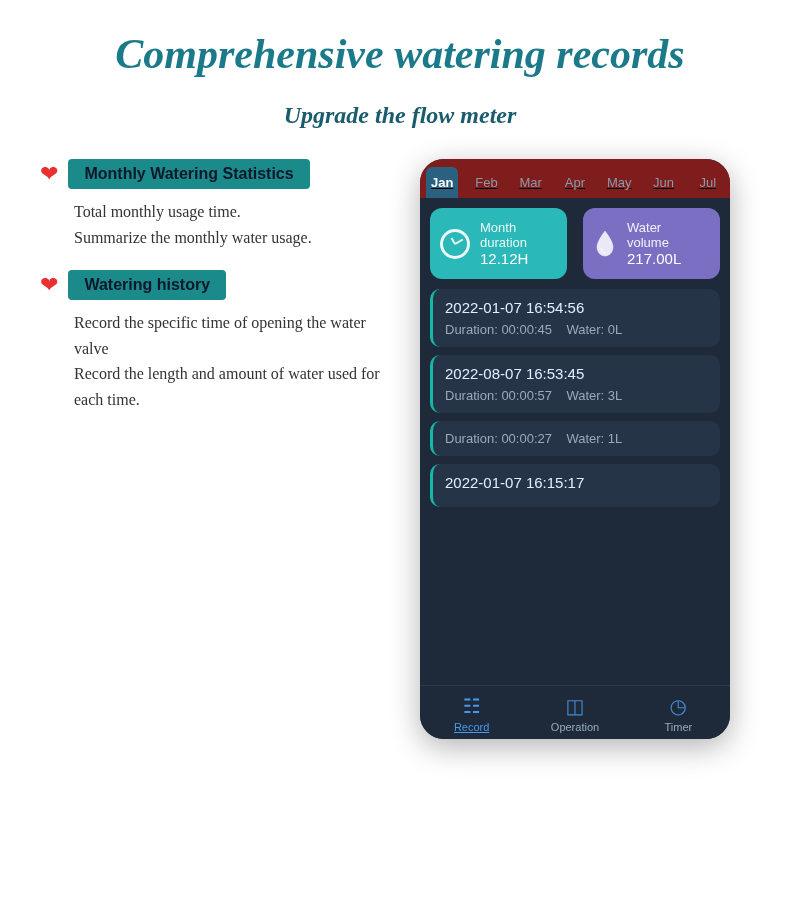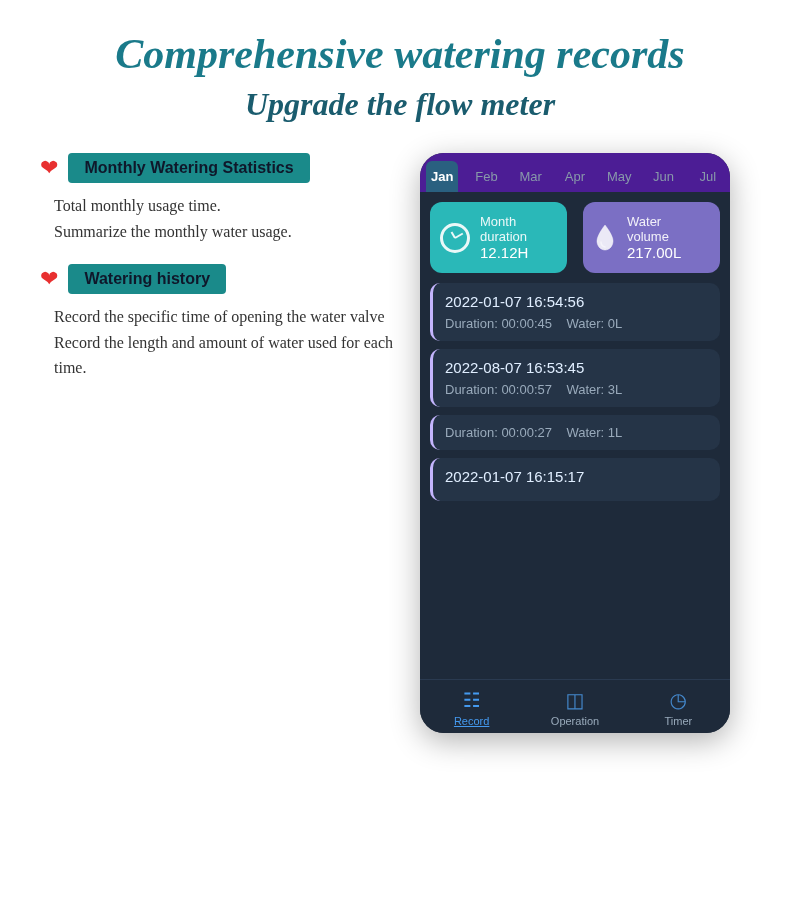--- a/index.html
+++ b/index.html
@@ -19,27 +19,27 @@
       display: flex;
       flex-direction: column;
       align-items: center;
     }
 
     .main-title {
       font-size: 42px;
       font-weight: 900;
       color: #1a7a8a;
       text-align: center;
-      margin-bottom: 8px;
+      margin-bottom: 24px;
       font-family: 'Georgia', serif;
       font-style: italic;
     }
 
     .sub-title {
-      font-size: 32px;
+      font-size: 24px;
       font-weight: 700;
       color: #1a5c6e;
       text-align: right;
       margin-bottom: 30px;
       font-family: 'Georgia', serif;
       font-style: italic;
     }
 
     .content-area {
       display: flex;
@@ -77,21 +77,21 @@
       background: #1a8a8a;
       color: #0f172a;
       font-size: 16px;
       font-weight: 700;
       padding: 6px 16px;
       border-radius: 4px;
       font-family: Arial, sans-serif;
     }
 
     .feature-text {
-      margin-left: 14px;
+      margin-left: 34px;
       font-size: 16px;
       color: #333333;
       line-height: 1.6;
       font-family: 'Times New Roman', serif;
     }
 
     
     .phone-mockup {
       flex: 0 0 310px;
       background: #1e2a3a;
@@ -99,23 +99,24 @@
       overflow: hidden;
       box-shadow: 0 8px 30px rgba(0,0,0,0.3);
       height: 580px;
       display: flex;
       flex-direction: column;
     }
 
     
     .month-tabs {
       display: flex;
-      background: #4c1d95;
+      background: #7f1d1d;
       padding: 8px 6px 0;
       gap: 12px;
+      text-decoration: underline;
     }
 
     .month-tab {
       flex: 1;
       text-align: center;
       padding: 8px 2px;
       font-size: 13px;
       color: #8899aa;
       cursor: pointer;
       border-radius: 6px 6px 0 0;
@@ -176,21 +177,21 @@
       display: flex;
       flex-direction: column;
       gap: 8px;
       background: #1e2a3a;
     }
 
     .history-entry {
       background: #253447;
       border-radius: 10px;
       padding: 10px 12px;
-      border-left: 3px solid #c4b5fd;
+      border-left: 3px solid #14b8a6;
     }
 
     .history-datetime {
       font-size: 15px;
       color: #e0eeff;
       font-family: Arial, sans-serif;
       margin-bottom: 6px;
     }
 
     .history-details {

